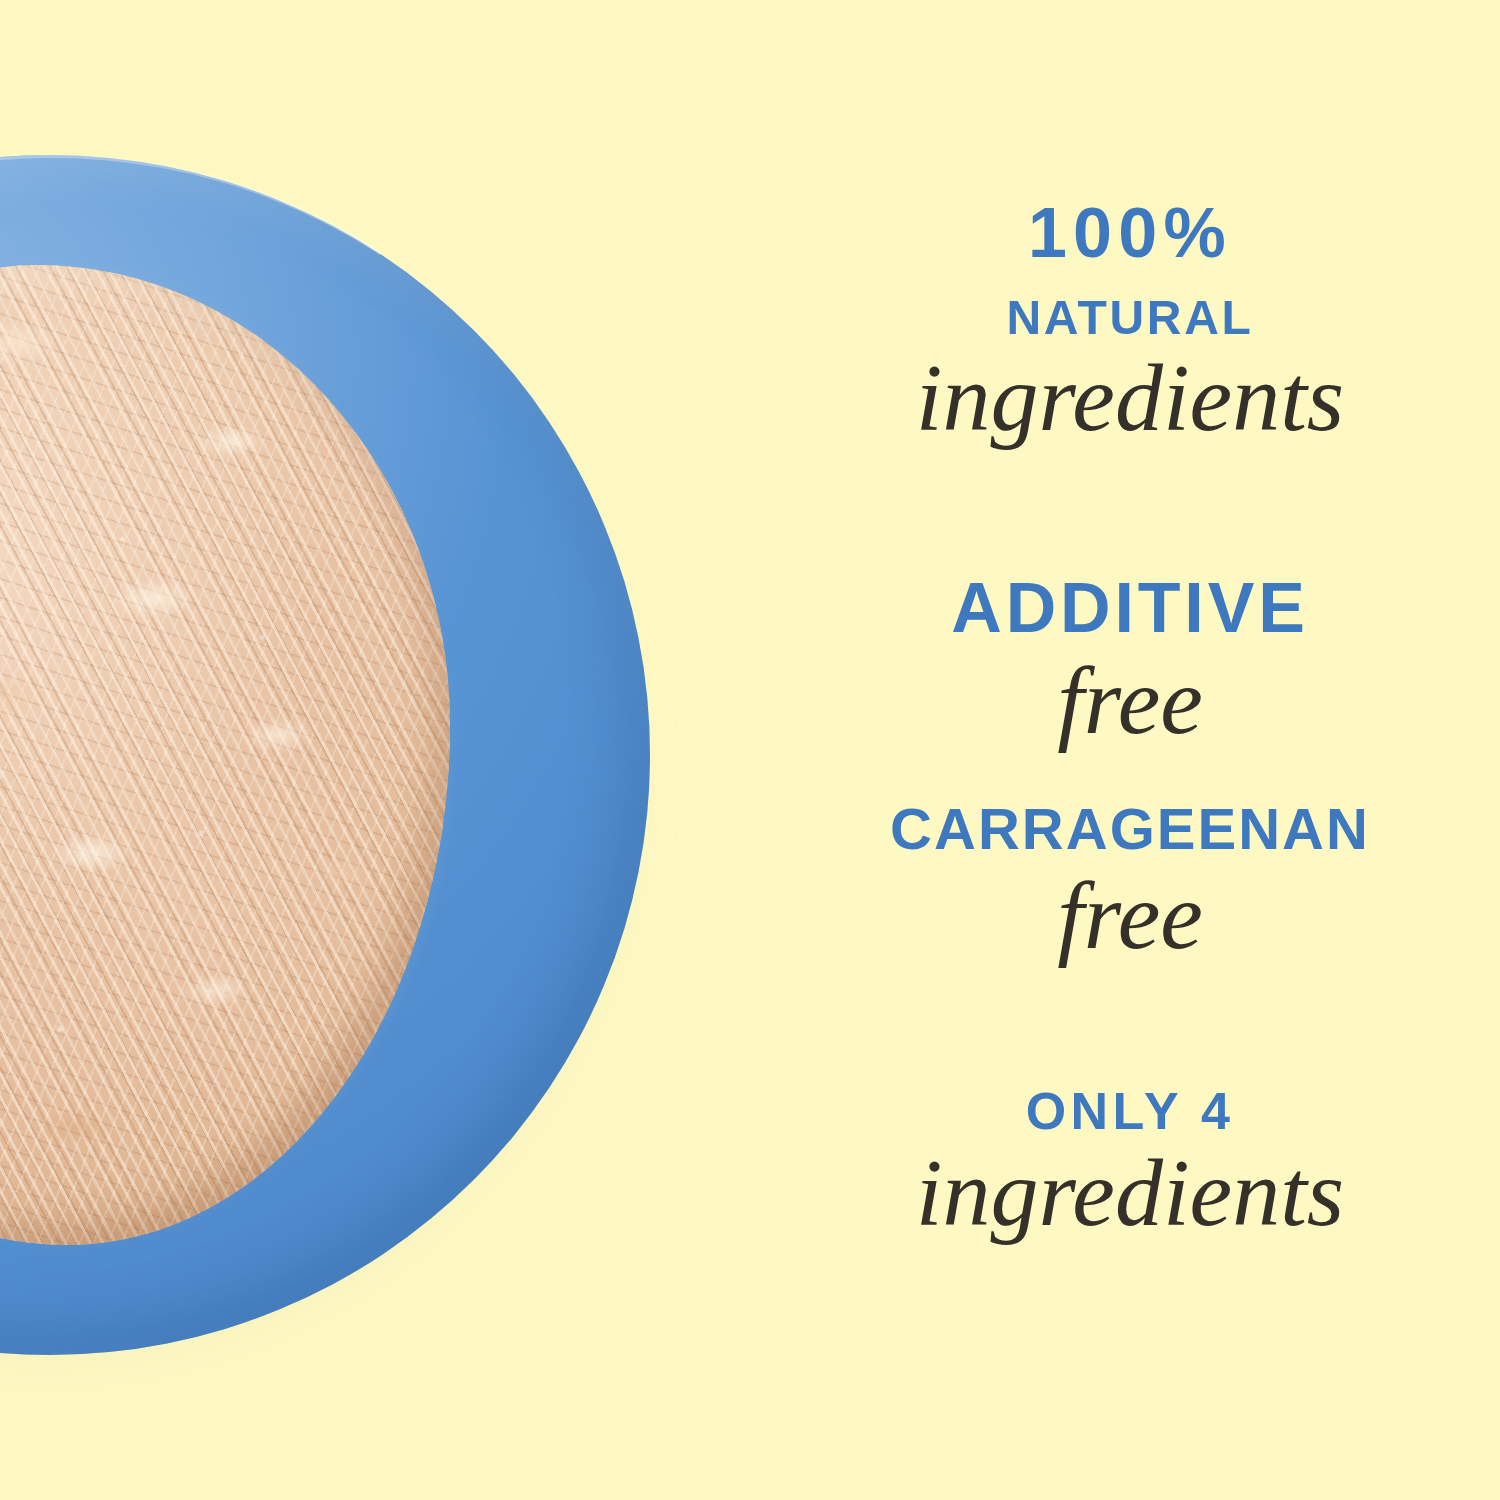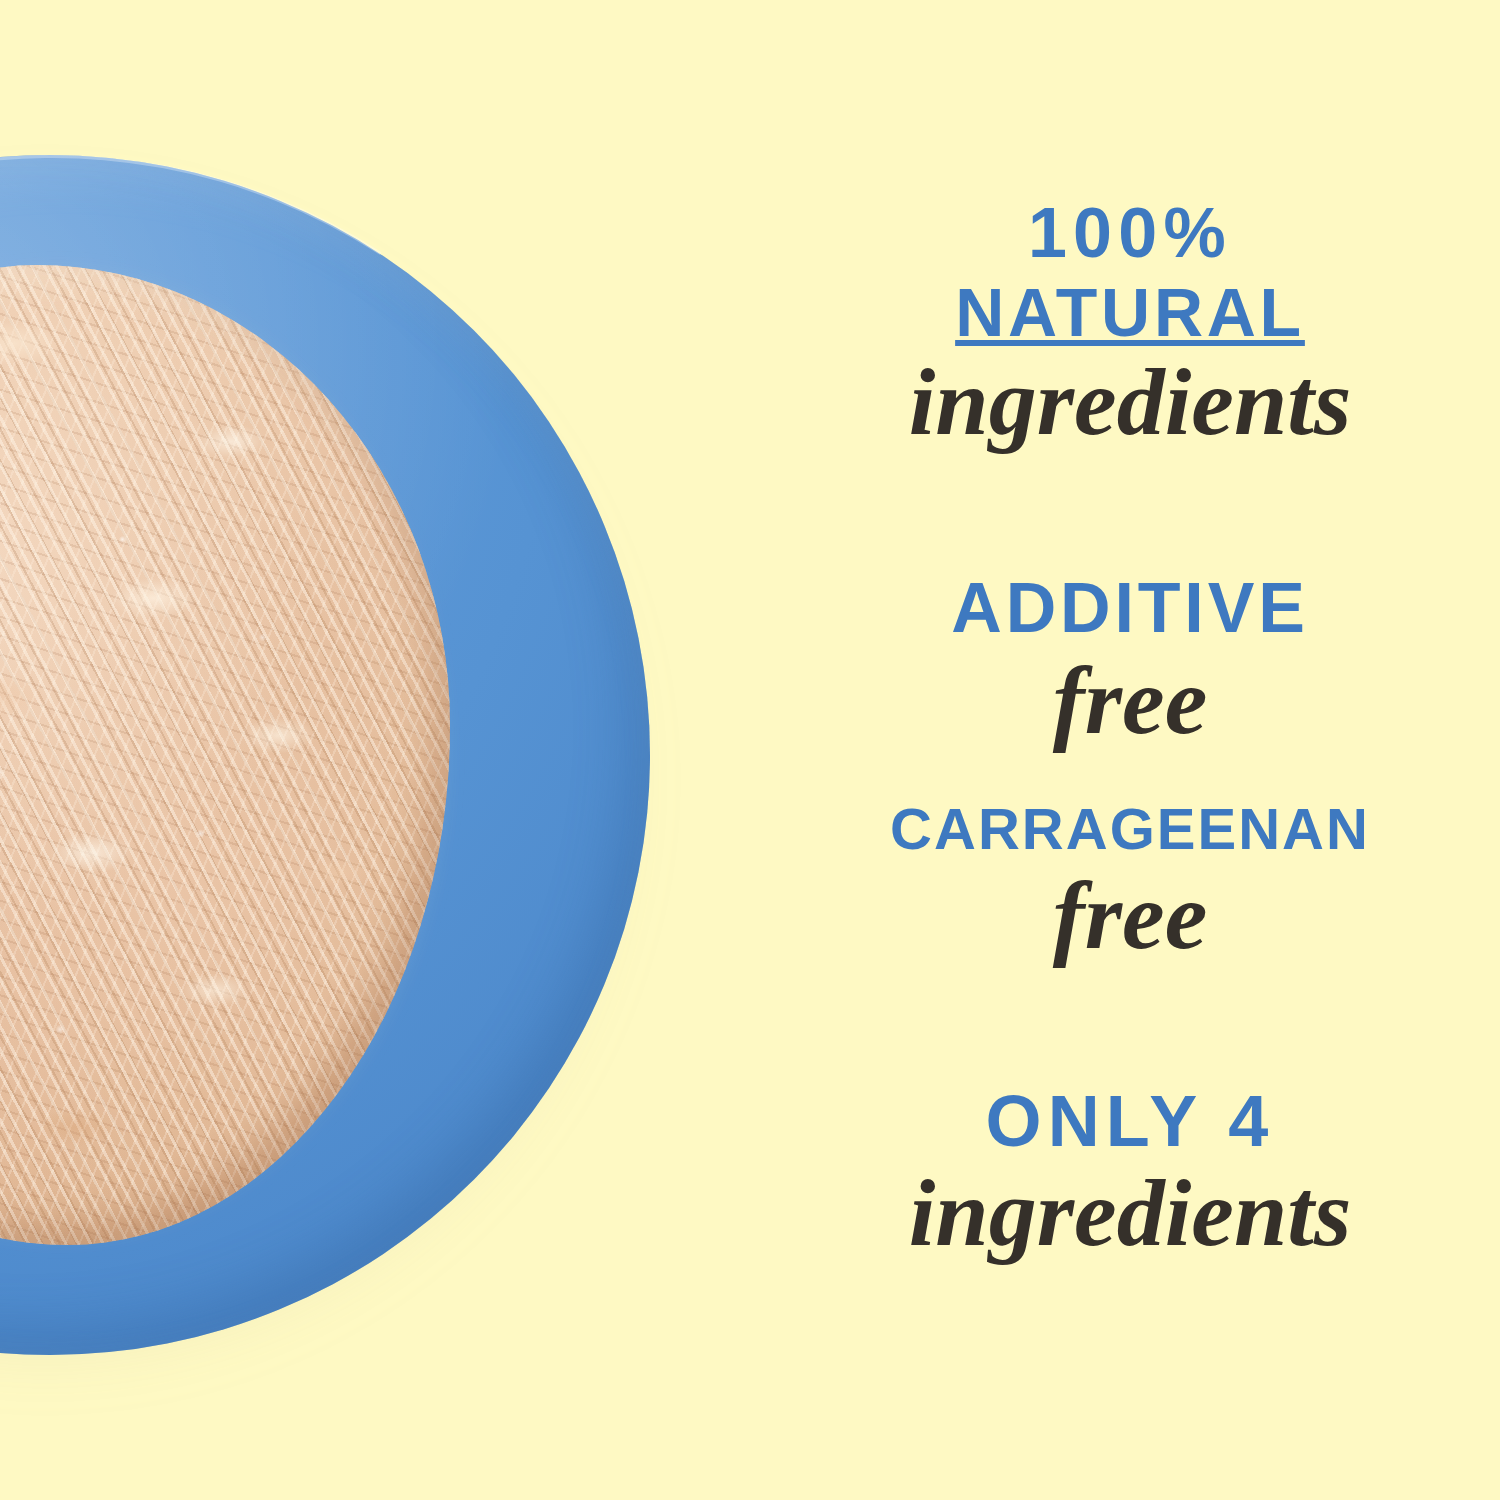--- a/index.html
+++ b/index.html
@@ -220,41 +220,41 @@
     font-weight: bold;
     letter-spacing: 0.055em;
     line-height: 1.0;
     white-space: nowrap;
   }
 
   .claim-sub {
     color: #35302A;
     font-family: "Liberation Serif", serif;
     font-style: italic;
-    font-weight: bold;
+    font-weight: normal;
     line-height: 1.0;
     white-space: nowrap;
   }
 
   
   #claim-1        { top: 198px; }
   #claim-1 .l1    { font-size: 70px; letter-spacing: 0.09em; }
-  #claim-1 .l2    { font-size: 68px; margin-top: 10px; text-decoration: underline; }
+  #claim-1 .l2    { font-size: 48px; margin-top: 26px; }
   #claim-1 .claim-sub { font-size: 96px; margin-top: 8px; }
 
   #claim-2        { top: 545px; margin-top: 28px; }
   #claim-2 .l1    { font-size: 70px; }
   #claim-2 .claim-sub { font-size: 96px; margin-top: 10px; }
 
   #claim-3        { top: 800px; }
   #claim-3 .l1    { font-size: 58px; letter-spacing: 0.035em; }
   #claim-3 .claim-sub { font-size: 96px; margin-top: 10px; }
 
   #claim-4        { top: 1085px; }
-  #claim-4 .l1    { font-size: 72px; letter-spacing: 0.085em; }
+  #claim-4 .l1    { font-size: 52px; letter-spacing: 0.085em; }
   #claim-4 .claim-sub { font-size: 96px; margin-top: 8px; }
 </style>
 </head>
 <body>
 
 <div id="stage">
 
   <div id="photo-panel">
 
     <div class="plate-shadow"></div>

